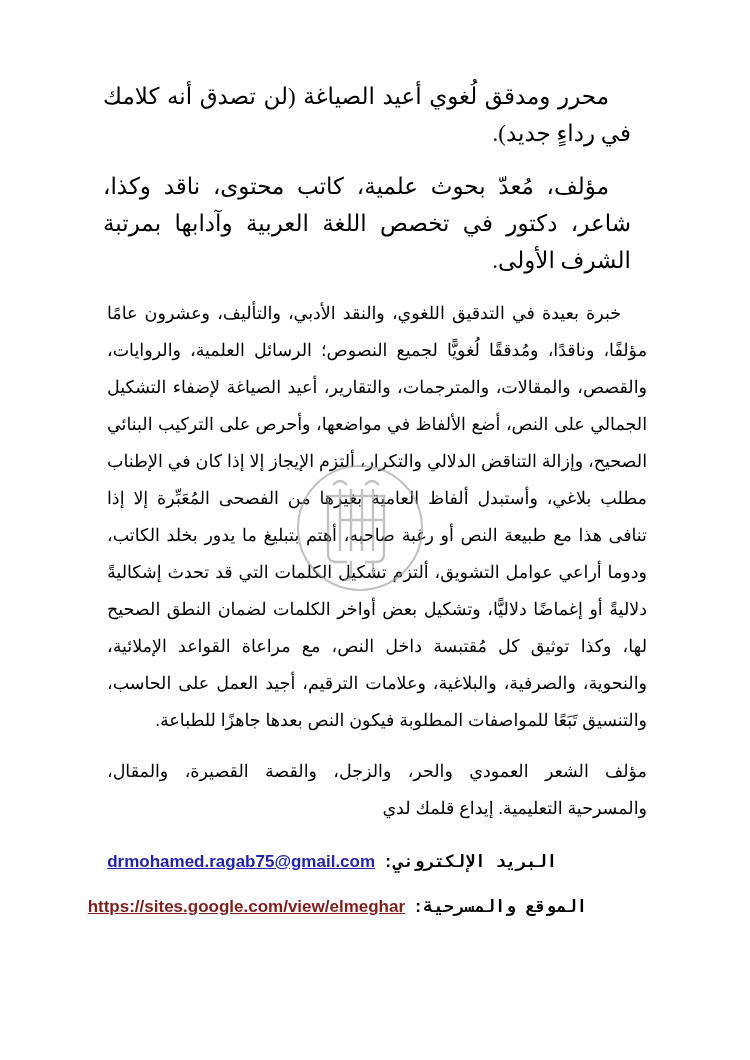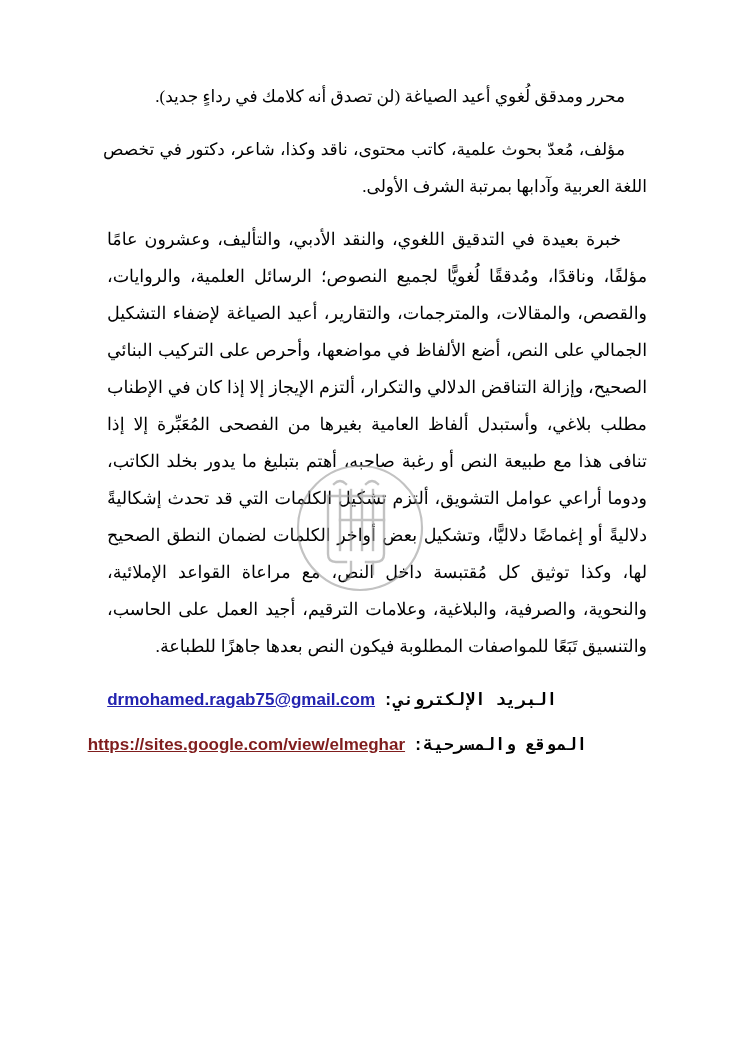--- a/index.html
+++ b/index.html
@@ -56,22 +56,22 @@
     position: relative;
     z-index: 1;
   }
   .para.indent { text-indent: 26px; }
   .para.block-justify {
     text-align: justify;
     text-align-last: right;
   }
 
   .para-head {
-    margin: 0 0 16px 0;
-    font-size: 17px;
+    margin: 0 16px 16px 0;
+    font-size: 23px;
     line-height: 37px;
     text-align: justify;
     text-align-last: right;
     text-indent: 22px;
   }
 
   
   .contact {
     margin-top: 18px;
     direction: rtl;
@@ -150,20 +150,21 @@
     </svg>
   </div>
 
   <div class="page-body">
 
     <p class="para-head">محرر ومدقق لُغوي أعيد الصياغة (لن تصدق أنه كلامك في رداءٍ جديد).</p>
     <p class="para-head">مؤلف، مُعدّ بحوث علمية، كاتب محتوى، ناقد وكذا، شاعر، دكتور في تخصص اللغة العربية وآدابها بمرتبة الشرف الأولى.</p>
 
     <p class="para indent block-justify">خبرة بعيدة في التدقيق اللغوي، والنقد الأدبي، والتأليف، وعشرون عامًا مؤلفًا، وناقدًا، ومُدققًا لُغويًّا لجميع النصوص؛ الرسائل العلمية، والروايات، والقصص، والمقالات، والمترجمات، والتقارير، أعيد الصياغة لإضفاء التشكيل الجمالي على النص، أضع الألفاظ في مواضعها، وأحرص على التركيب البنائي الصحيح، وإزالة التناقض الدلالي والتكرار، ألتزم الإيجاز إلا إذا كان في الإطناب مطلب بلاغي، وأستبدل ألفاظ العامية بغيرها من الفصحى المُعَبِّرة إلا إذا تنافى هذا مع طبيعة النص أو رغبة صاحبه، أهتم بتبليغ ما يدور بخلد الكاتب، ودوما أراعي عوامل التشويق، ألتزم تشكيل الكلمات التي قد تحدث إشكاليةً دلاليةً أو إغماضًا دلاليًّا، وتشكيل بعض أواخر الكلمات لضمان النطق الصحيح لها، وكذا توثيق كل مُقتبسة داخل النص، مع مراعاة القواعد الإملائية، والنحوية، والصرفية، والبلاغية، وعلامات الترقيم، أجيد العمل على الحاسب، والتنسيق تَبَعًا للمواصفات المطلوبة فيكون النص بعدها جاهزًا للطباعة.</p>
 
+    <p class="para block-justify">مؤلف الشعر العمودي والحر، والزجل، والقصة القصيرة، والمقال، والمسرحية التعليمية. إيداع قلمك لدي</p>
 
     <div class="contact">
 
 
       <div class="contact-row row-email">
         <span class="contact-label">البريد الإلكتروني:</span>
         <a class="contact-link" href="#">drmohamed.ragab75@gmail.com</a>
       </div>
 
       <div class="contact-row row-site">

